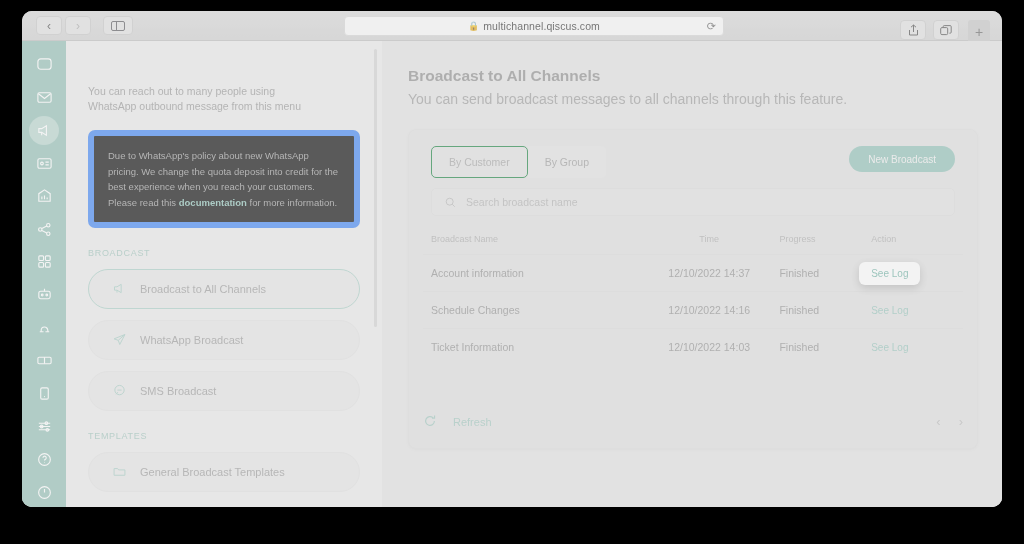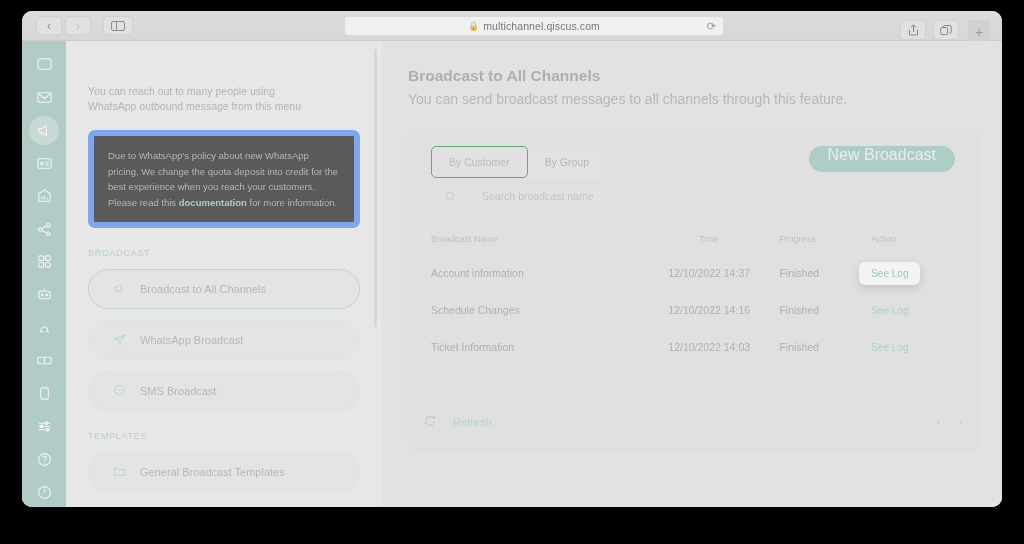--- a/index.html
+++ b/index.html
@@ -139,27 +139,27 @@
   .tab {
     height: 32px; padding: 0 17px; display: flex; align-items: center;
     font-size: 10.5px; color: #9a9a9a; background: #e3e3e3;
   }
   .tab:first-child { border-radius: 5px 0 0 5px; }
   .tab:last-child { border-radius: 0 5px 5px 0; }
   .tab.active { border: 1px solid #15803d; border-radius: 5px; color: #a3a3a3; background: #e1e1e1; }
   .primary-btn {
     position: absolute; right: 22px; top: 16px;
     height: 26px; padding: 0 19px; border-radius: 14px;
-    background: #8ec0b6; color: #f2f2f2; font-size: 16px;
-    display: flex; justify-content: center;
+    background: #8ec0b6; color: #f2f2f2; font-size: 10px;
+    display: flex; align-items: center; justify-content: center;
   }
   .search {
-    position: absolute; left: 22px; right: 22px; top: 52px;
+    position: absolute; left: 22px; right: 22px; top: 58px;
     height: 28px; background: #e2e2e2; border: 1px solid #dadada;
-    border-radius: 5px; display: flex; align-items: center; padding-left: 12px; gap: 25px;
+    border-radius: 5px; display: flex; align-items: center; padding-left: 12px; gap: 9px;
   }
   .search .mag { color: #b5b5b5; display:flex; }
   .search .ph { font-size: 10.5px; color: #b0b0b0; }
 
   table { position: absolute; left: 14px; right: 14px; top: 100px; border-collapse: collapse; width: calc(100% - 28px); }
   th {
     text-align: left; font-size: 9px; font-weight: normal; color: #ababab;
     padding: 4px 0 10px 0;
   }
   td { font-size: 10.5px; color: #8f8f8f; padding: 12px 0; border-top: 1px solid #dadada; }

